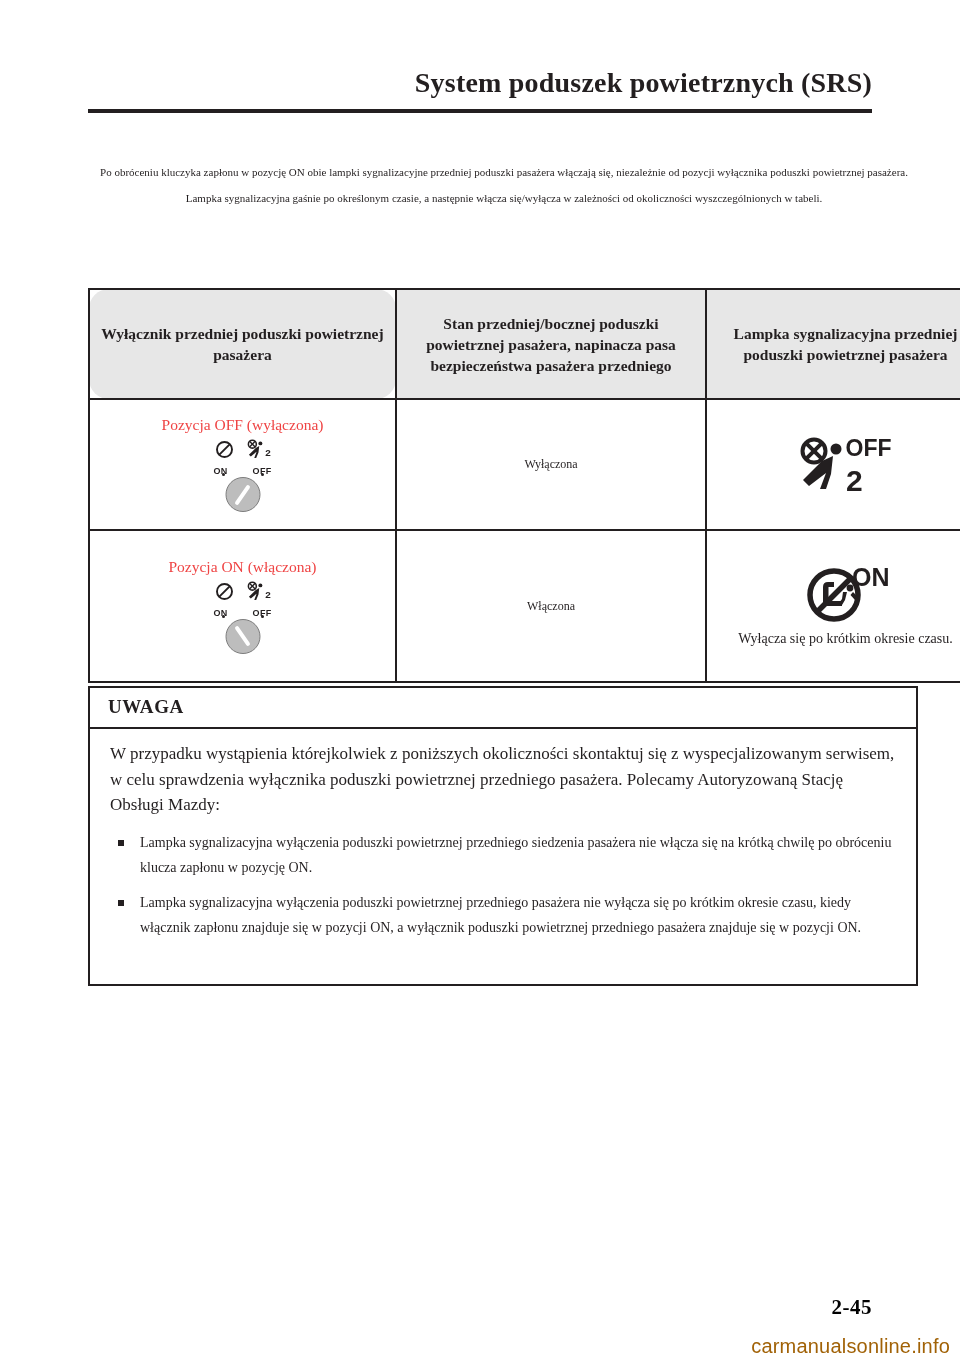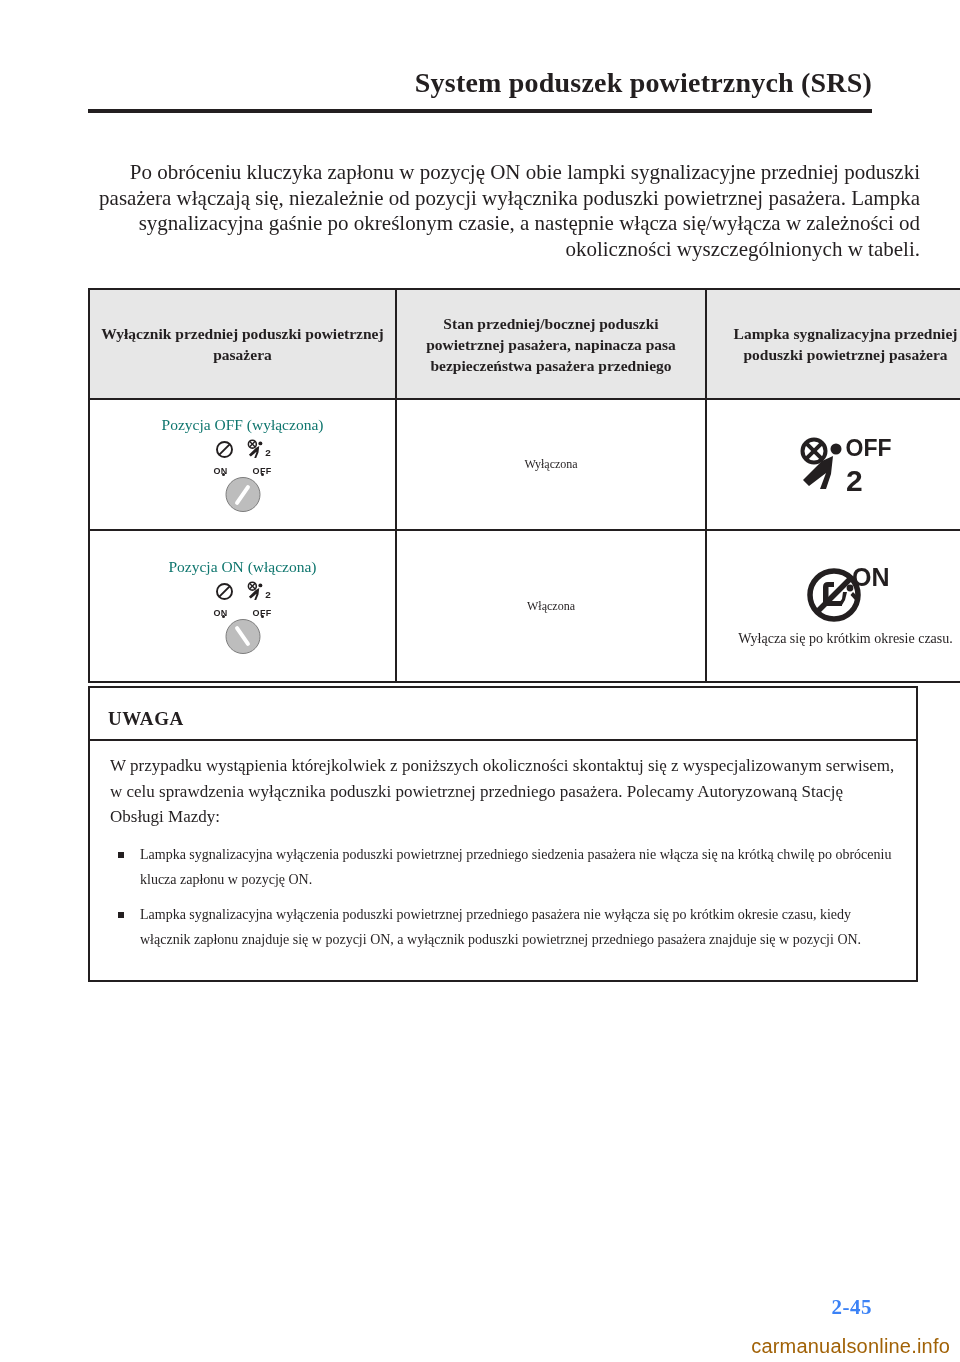--- a/index.html
+++ b/index.html
@@ -45,24 +45,24 @@
     height: 4px;
     background: #231f20;
   }
 
   
   .intro {
     position: absolute;
     top: 160px;
     left: 88px;
     width: 832px;
-    font-size: 21px;
+    font-size: 11px;
     line-height: 25.5px;
     color: #231f20;
-    text-align: right;
+    text-align: center;
   }
 
   
   .srs-table {
     position: absolute;
     top: 288px;
     left: 88px;
     width: 830px;
     border-collapse: collapse;
     table-layout: fixed;
@@ -75,35 +75,35 @@
     padding: 8px 10px;
   }
   .srs-table thead th {
     background: #e7e7e7;
     font-size: 15.5px;
     font-weight: bold;
     line-height: 21px;
     height: 92px;
     color: #231f20;
   }
-  .col-a { width: 285px; }
+  .col-a { width: 285px; border-radius: 20px; }
   .col-b { width: 288px; }
   .col-c { width: 257px; }
 
   .srs-table tbody td {
     background: #ffffff;
     font-size: 15.5px;
     line-height: 21px;
   }
   .row-off td { height: 113px; }
   .row-on  td { height: 134px; }
 
   .cell-label {
     font-size: 15.5px;
-    color: #0f766e;
+    color: #ef4444;
     margin-bottom: 4px;
   }
   .cell-mid-text {
     font-size: 12px;
     color: #231f20;
   }
   .cell-note {
     font-size: 14px;
     line-height: 19px;
     color: #231f20;
@@ -202,26 +202,26 @@
     left: 88px;
     width: 830px;
     border: 2px solid #231f20;
     box-sizing: border-box;
     background: #ffffff;
   }
   .note-title {
     font-size: 19px;
     font-weight: bold;
     color: #231f20;
-    padding: 20px 18px 9px 18px;
+    padding: 8px 18px 9px 18px;
     border-bottom: 2px solid #231f20;
     letter-spacing: 0.6px;
   }
   .note-body {
-    padding: 12px 20px 18px 20px;
+    padding: 12px 20px 34px 20px;
   }
   .note-lead {
     font-size: 17px;
     line-height: 25.5px;
     color: #231f20;
   }
   .note-list {
     list-style: none;
     margin: 12px 0 0 0;
     padding: 0;
@@ -243,21 +243,21 @@
     background: #231f20;
   }
 
   
   .page-number {
     position: absolute;
     right: 88px;
     bottom: 42px;
     font-size: 21px;
     font-weight: bold;
-    color: #3b82f6;
+    color: #000000;
     letter-spacing: 0.5px;
   }
   .watermark {
     position: absolute;
     right: 10px;
     bottom: 4px;
     font-family: Liberation Sans, sans-serif;
     font-size: 20px;
     color: #a16207;
     letter-spacing: 0.2px;

